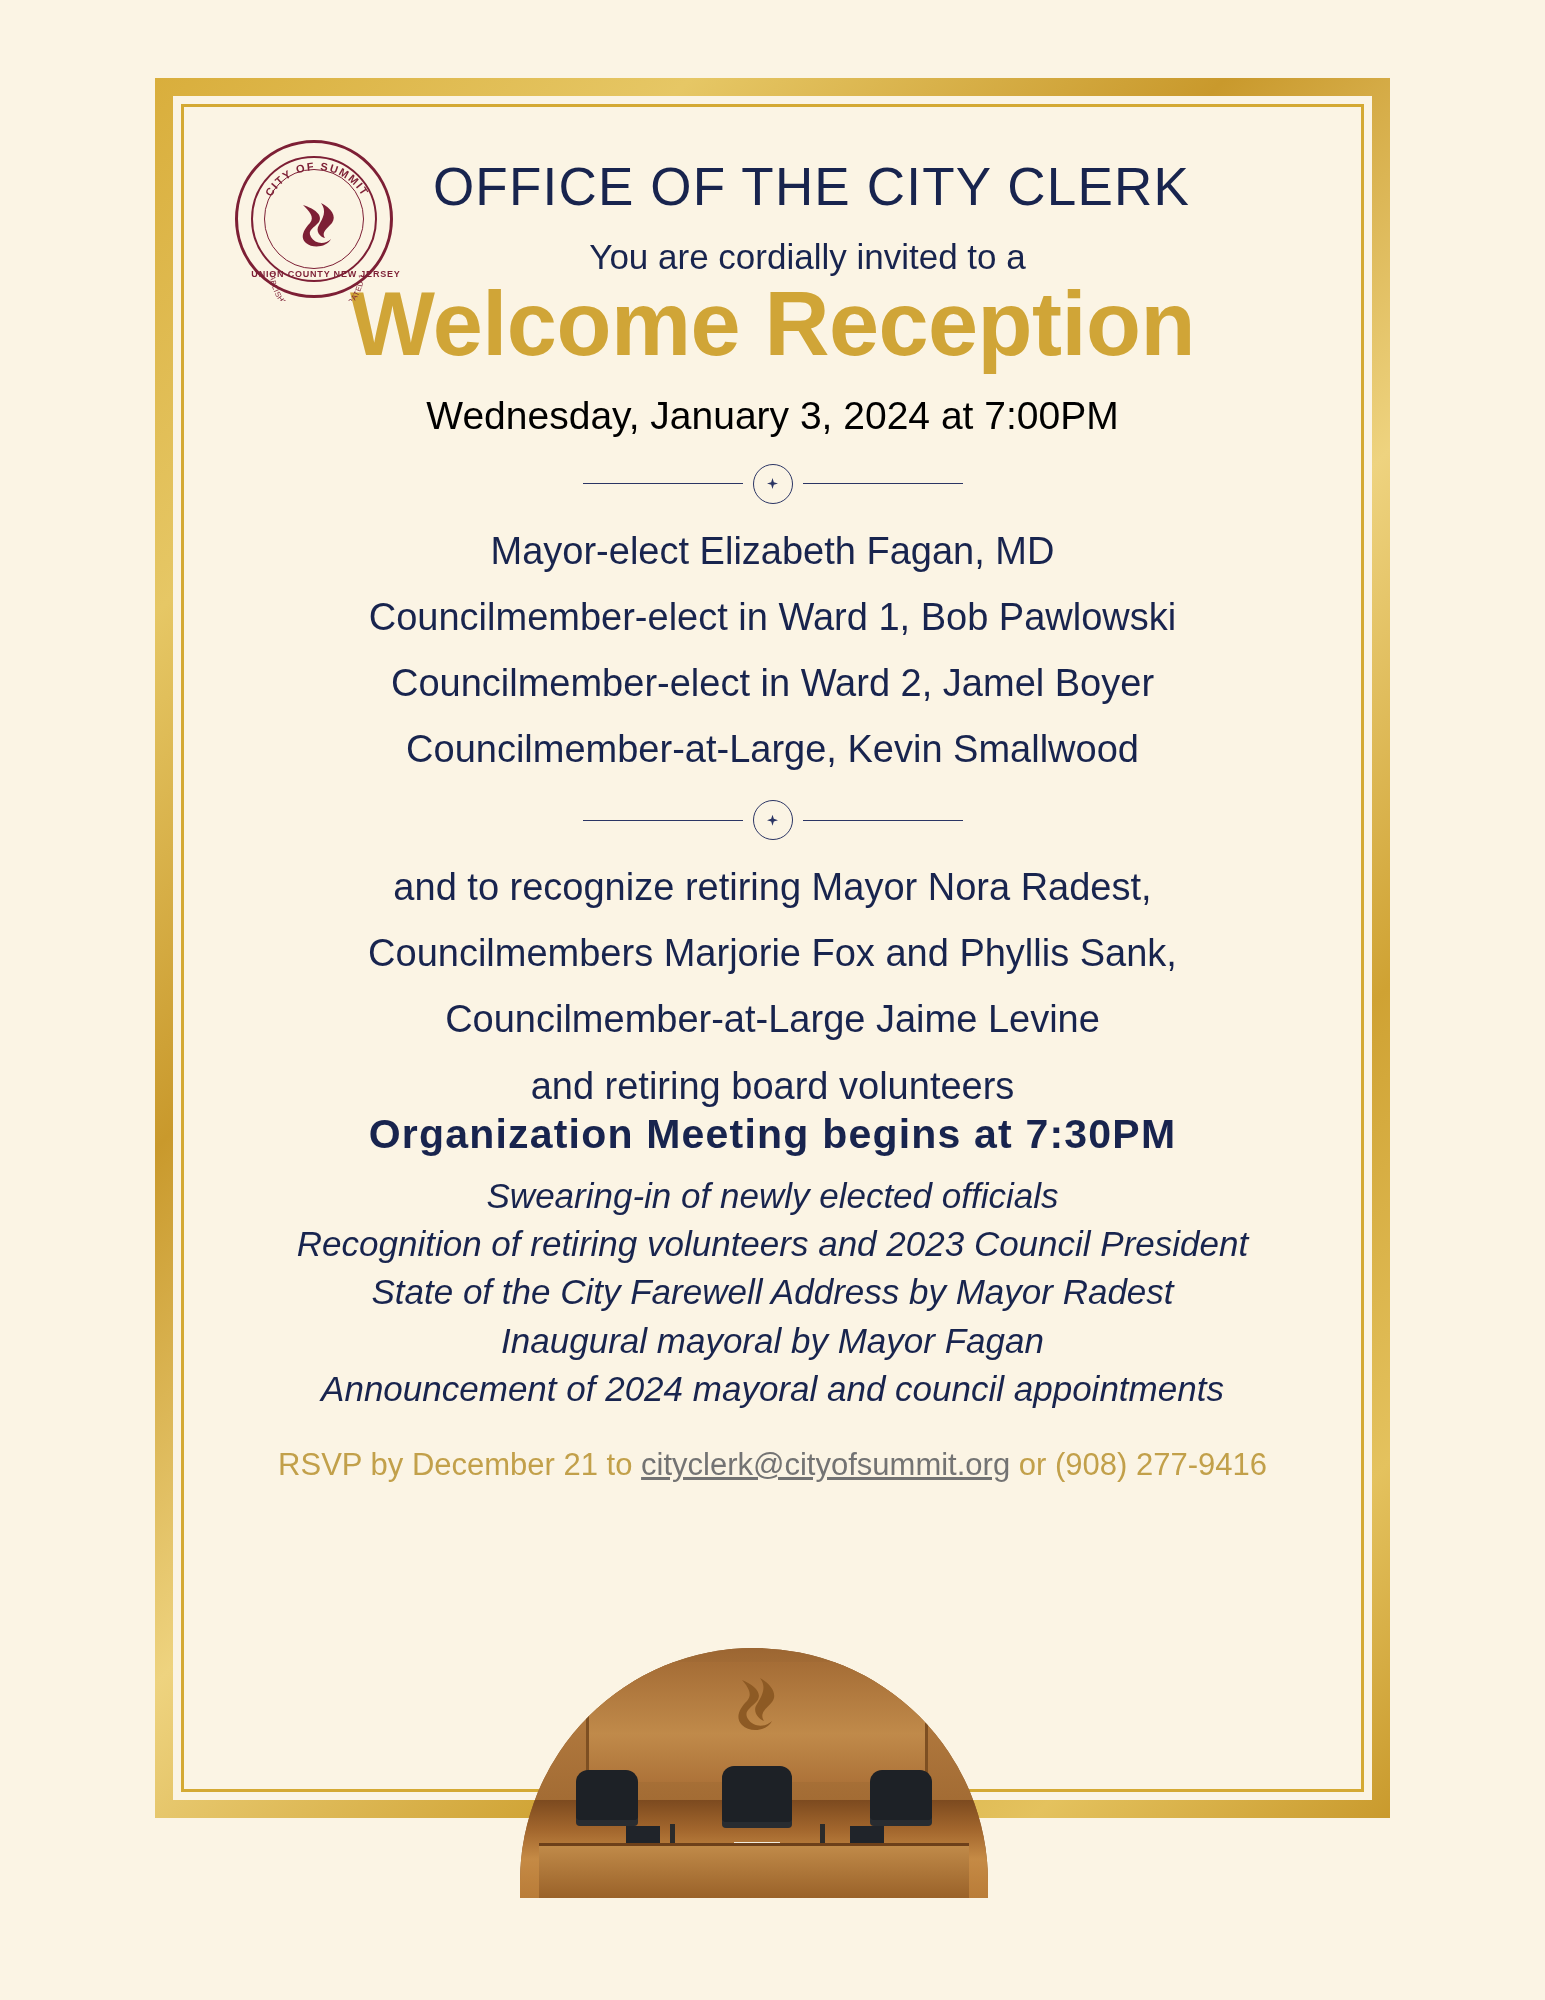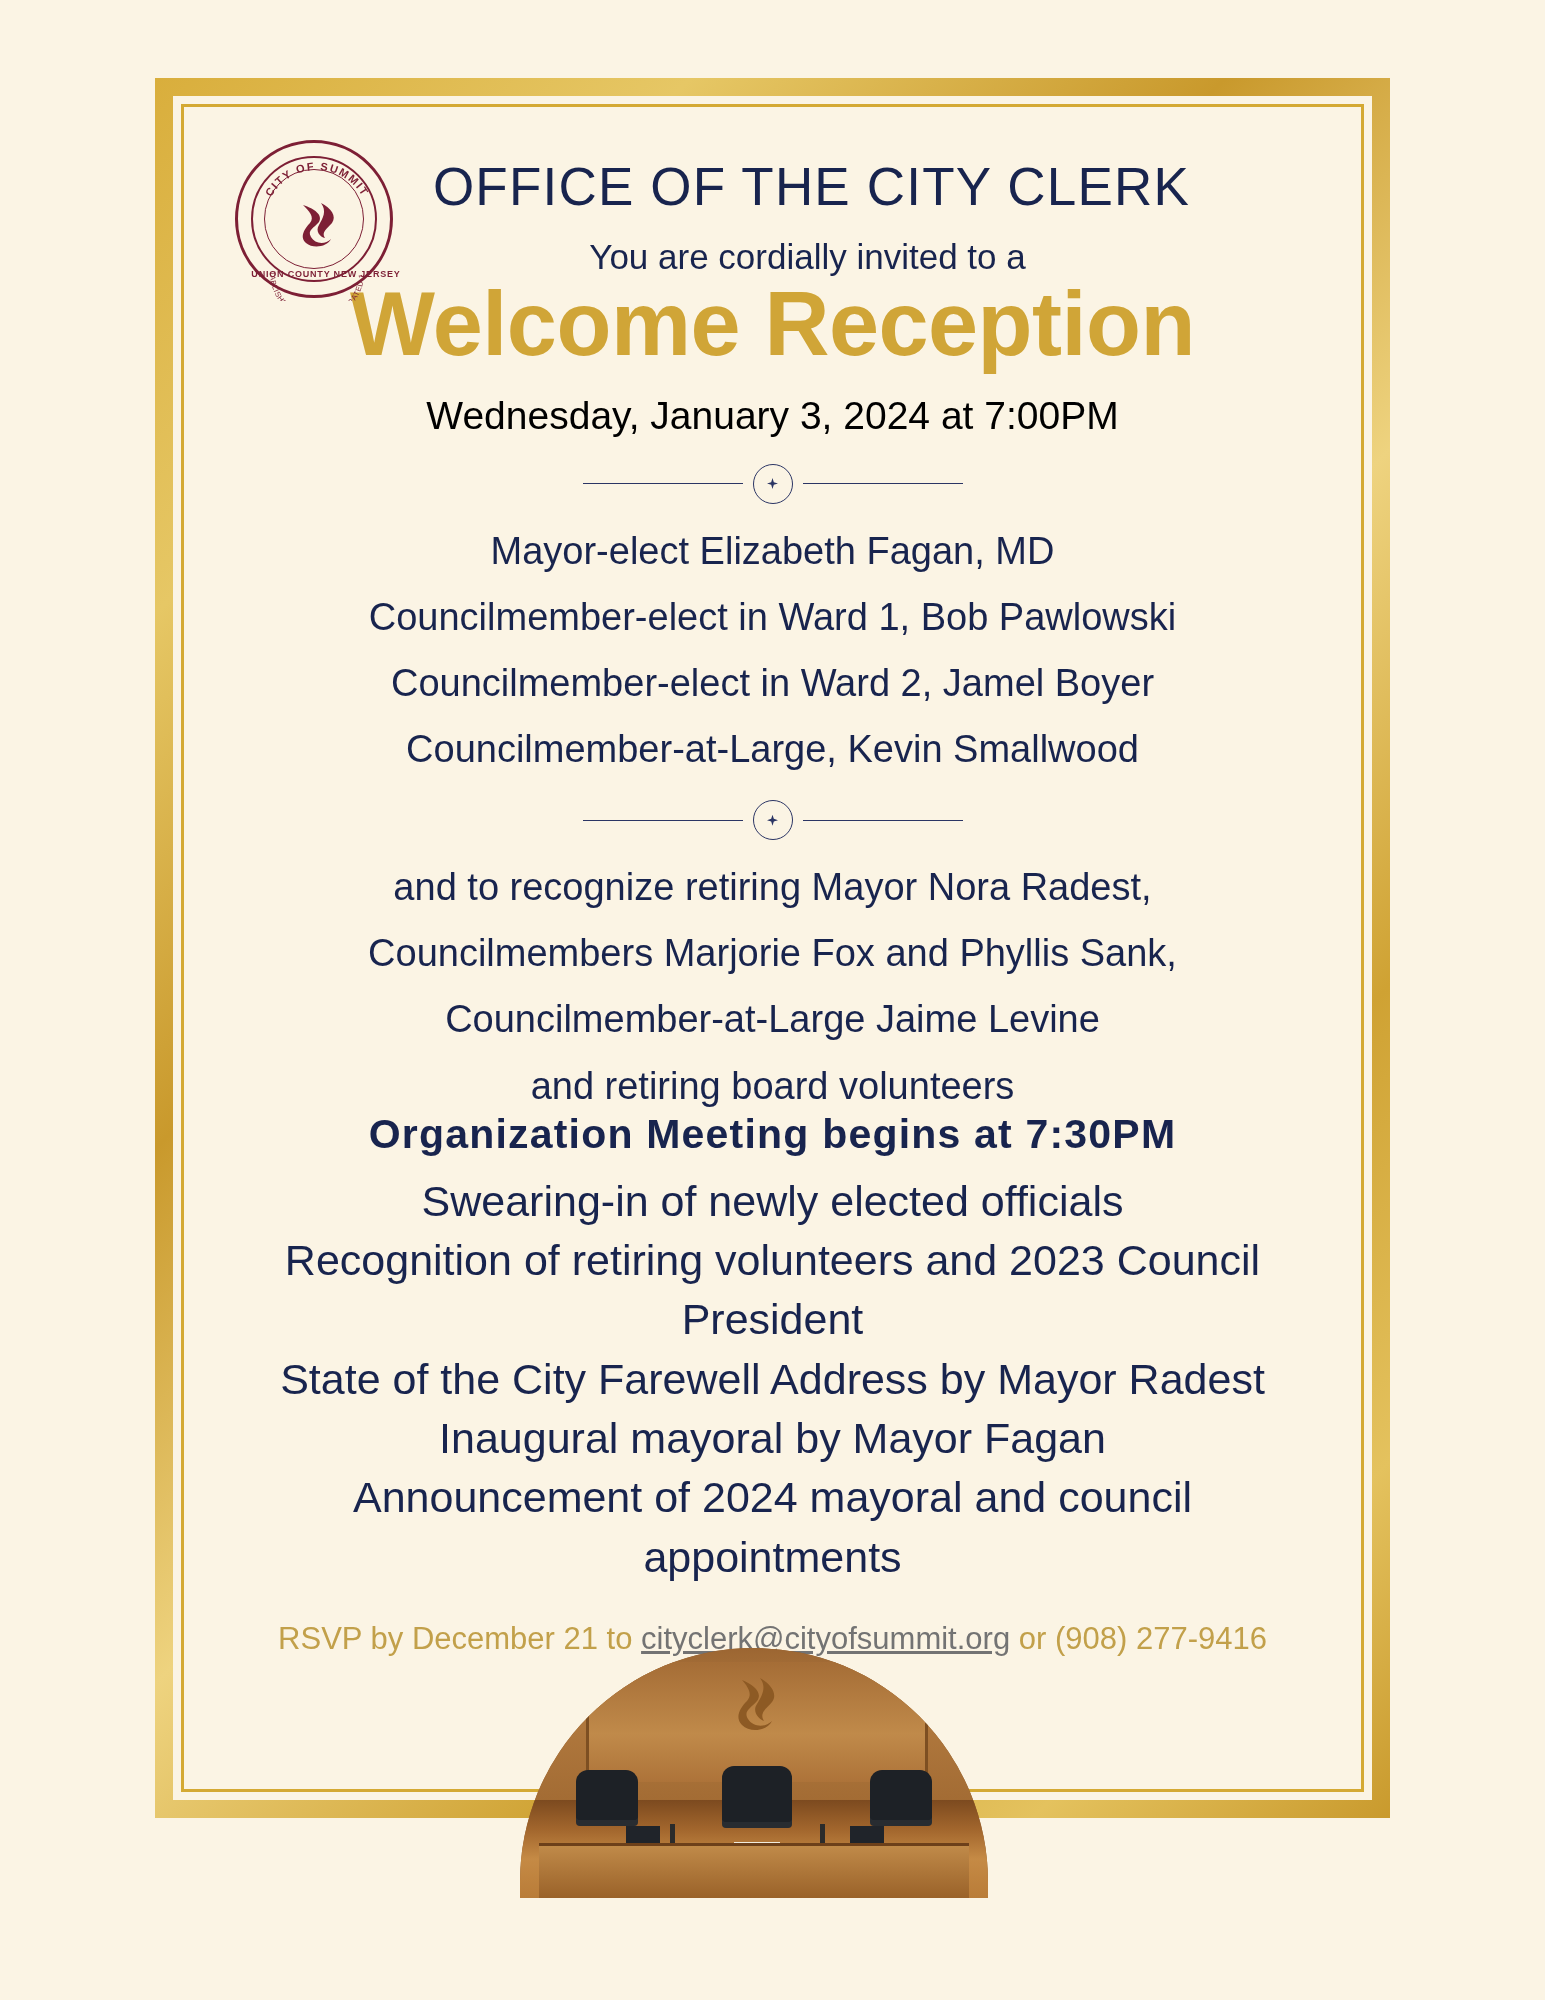--- a/index.html
+++ b/index.html
@@ -169,23 +169,24 @@
   }
   .honor-block { margin-top: 4px; }
 
   .org-heading {
     font-size: 41px;
     font-weight: bold;
     letter-spacing: 1.2px;
     color: #18244e;
   }
   .agenda div {
-    font-size: 43px;
+    font-size: 35px;
     line-height: 1.38;
     color: #18244e;
+    font-style: italic;
   }
   .agenda { margin-top: 14px; }
 
   .rsvp {
     margin-top: 34px;
     font-size: 31px;
     color: #c2a04a;
   }
   .rsvp a {
     color: #737373;

